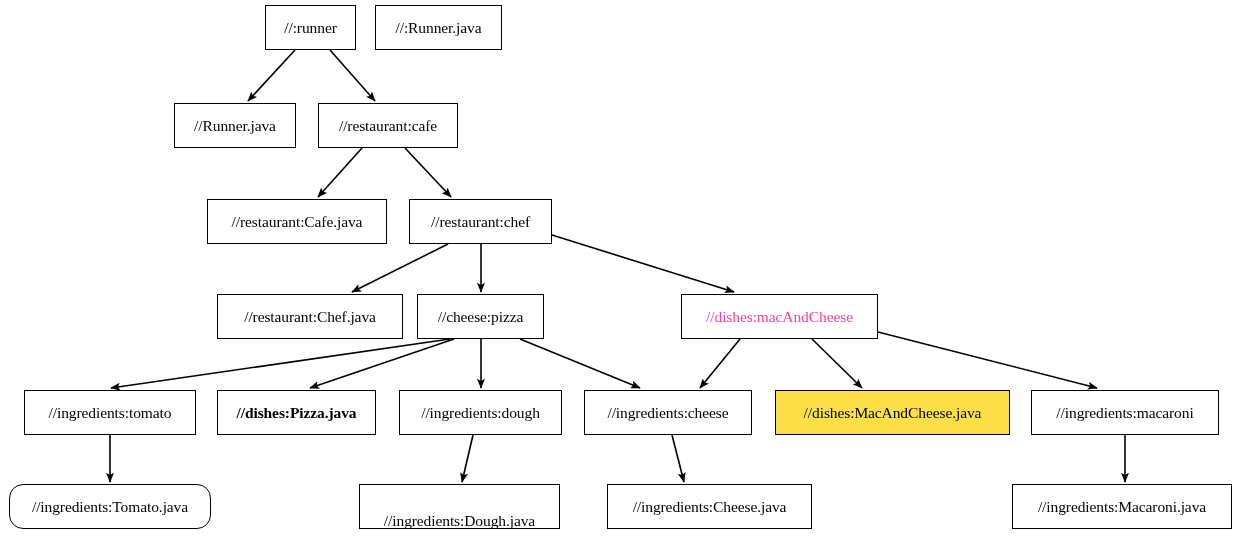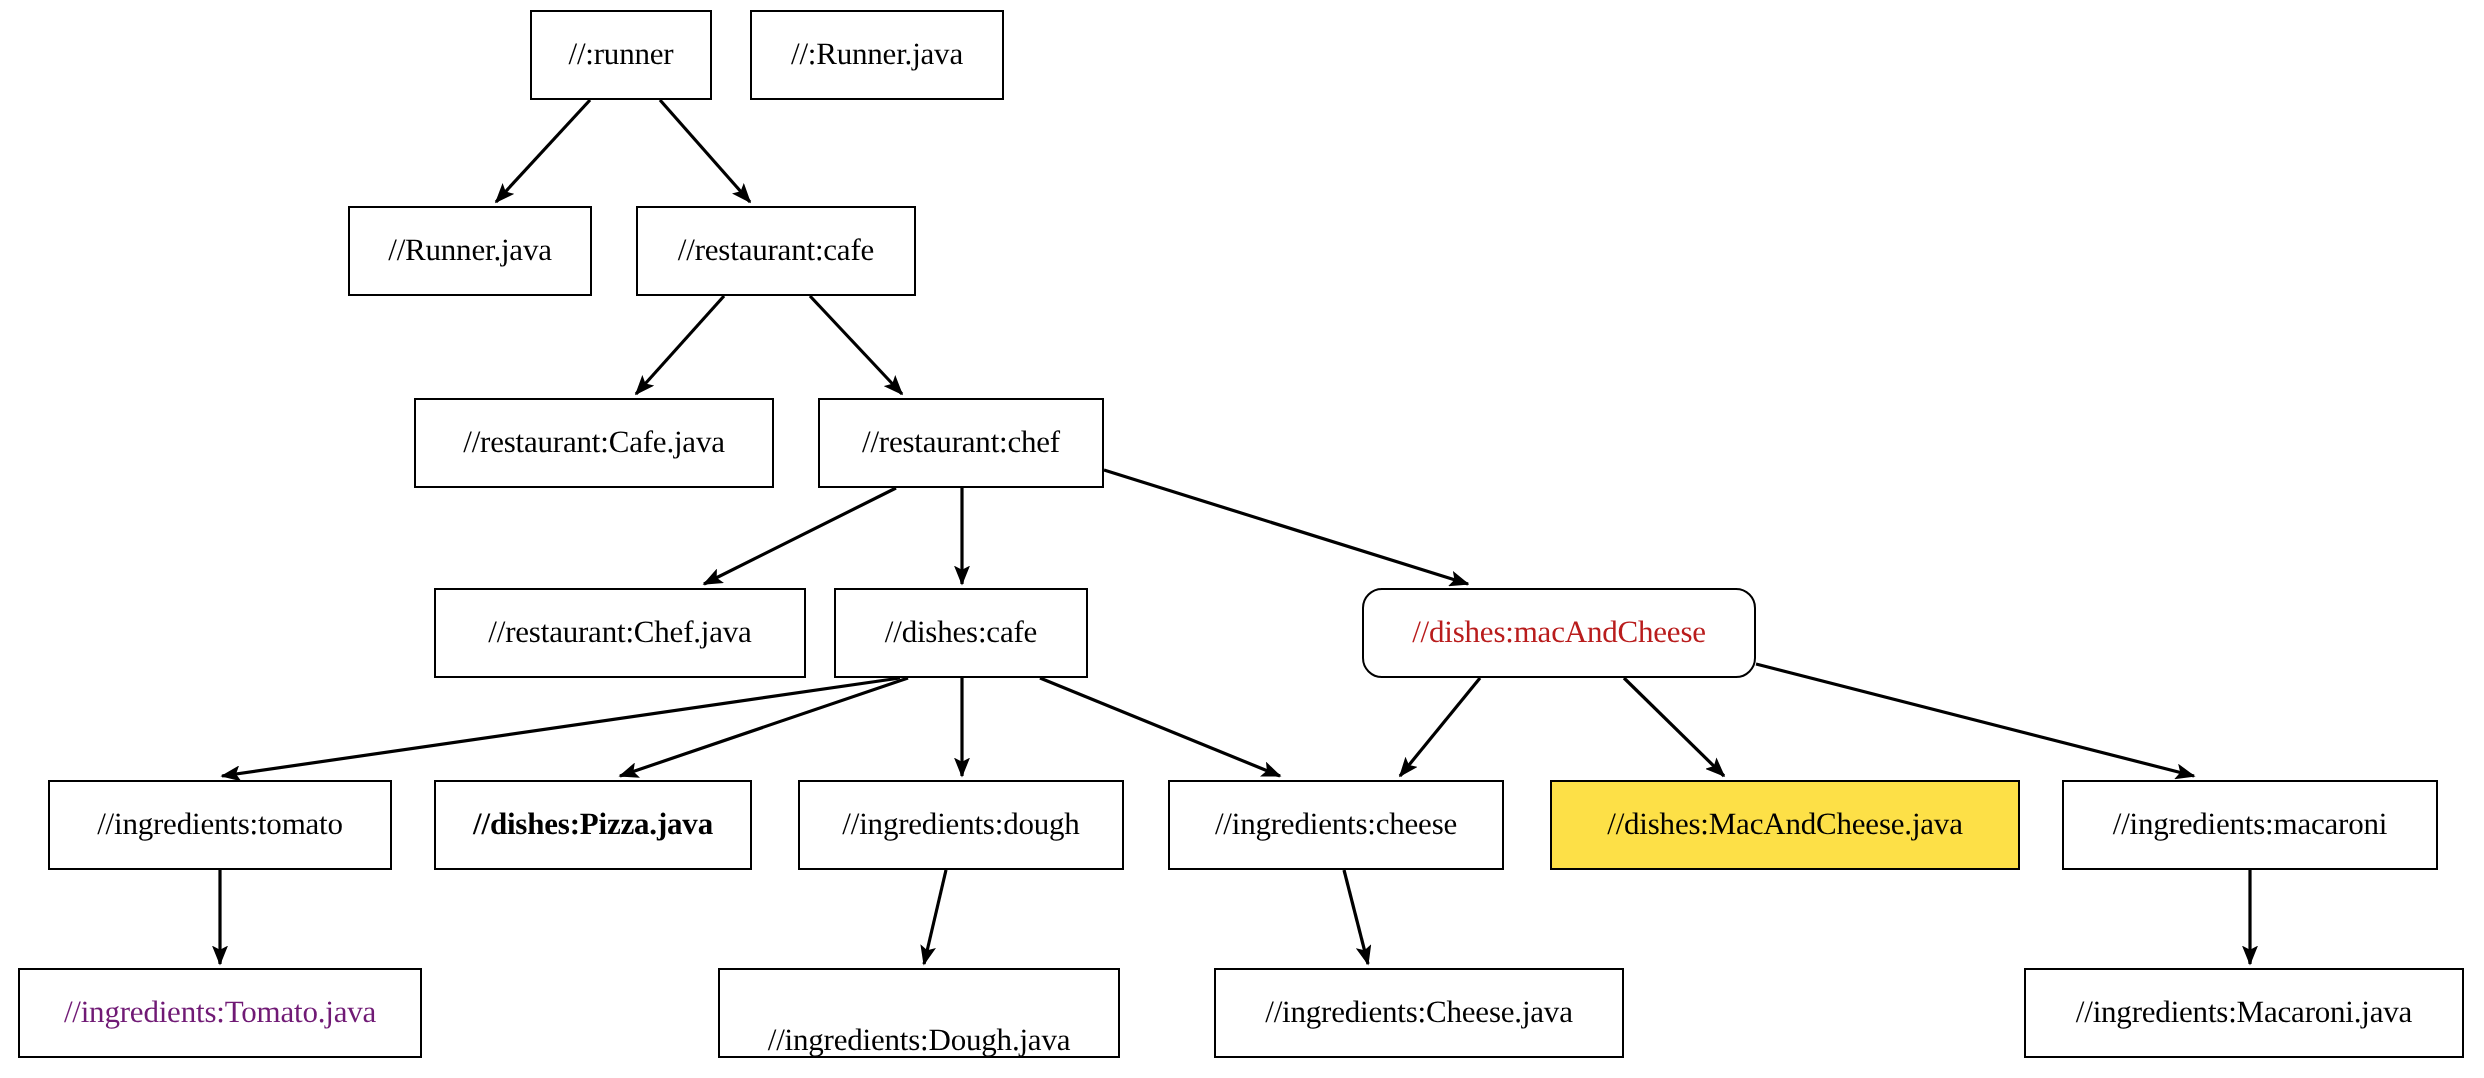--- a/index.html
+++ b/index.html
@@ -92,44 +92,44 @@
       <div class="node" style="left: 207px; top: 199px; width: 180px; height: 45px; border-color: rgb(0, 0, 0); background: rgb(255, 255, 255); color: rgb(0, 0, 0);">
         <span>//restaurant:Cafe.java</span>
       </div>
       <div class="node" style="left: 409px; top: 199px; width: 143px; height: 45px; border-color: rgb(0, 0, 0); background: rgb(255, 255, 255); color: rgb(0, 0, 0);">
         <span>//restaurant:chef</span>
       </div>
       <div class="node" style="left: 217px; top: 294px; width: 186px; height: 45px; border-color: rgb(0, 0, 0); background: rgb(255, 255, 255); color: rgb(0, 0, 0);">
         <span>//restaurant:Chef.java</span>
       </div>
       <div class="node" style="left: 417px; top: 294px; width: 127px; height: 45px; border-color: rgb(0, 0, 0); background: rgb(255, 255, 255); color: rgb(0, 0, 0);">
-        <span>//dishes:cafe</span>
+        <span>//cheese:pizza</span>
       </div>
-      <div class="node" style="left: 681px; top: 294px; width: 197px; height: 45px; border-color: rgb(0, 0, 0); background: rgb(255, 255, 255); color: #b91c1c; border-radius: 10px;">
+      <div class="node" style="left: 681px; top: 294px; width: 197px; height: 45px; border-color: rgb(0, 0, 0); background: rgb(255, 255, 255); color: #ec4899;">
         <span>//dishes:macAndCheese</span>
       </div>
       <div class="node" style="left: 24px; top: 390px; width: 172px; height: 45px; border-color: rgb(0, 0, 0); background: rgb(255, 255, 255); color: rgb(0, 0, 0);">
         <span>//ingredients:tomato</span>
       </div>
       <div class="node" style="left: 217px; top: 390px; width: 159px; height: 45px; border-color: rgb(0, 0, 0); background: rgb(255, 255, 255); color: rgb(0, 0, 0); font-weight: bold;">
         <span>//dishes:Pizza.java</span>
       </div>
       <div class="node" style="left: 399px; top: 390px; width: 163px; height: 45px; border-color: rgb(0, 0, 0); background: rgb(255, 255, 255); color: rgb(0, 0, 0);">
         <span>//ingredients:dough</span>
       </div>
       <div class="node" style="left: 584px; top: 390px; width: 168px; height: 45px; border-color: rgb(0, 0, 0); background: rgb(255, 255, 255); color: rgb(0, 0, 0);">
         <span>//ingredients:cheese</span>
       </div>
       <div class="node" style="left: 775px; top: 390px; width: 235px; height: 45px; border-color: rgb(0, 0, 0); background: #fde047; color: rgb(0, 0, 0);">
         <span>//dishes:MacAndCheese.java</span>
       </div>
       <div class="node" style="left: 1031px; top: 390px; width: 188px; height: 45px; border-color: rgb(0, 0, 0); background: rgb(255, 255, 255); color: rgb(0, 0, 0); justify-content: center;">
         <span>//ingredients:macaroni</span>
       </div>
-      <div class="node" style="left: 9px; top: 484px; width: 202px; height: 45px; border-color: rgb(0, 0, 0); background: rgb(255, 255, 255); color: #701a75;">
+      <div class="node" style="left: 9px; top: 484px; width: 202px; height: 45px; border-color: rgb(0, 0, 0); background: rgb(255, 255, 255); color: #000000; border-radius: 14px;">
         <span>//ingredients:Tomato.java</span>
       </div>
       <div class="node" style="left: 359px; top: 484px; width: 201px; height: 45px; border-color: rgb(0, 0, 0); background: rgb(255, 255, 255); color: rgb(0, 0, 0); align-items: flex-end;">
         <span>//ingredients:Dough.java</span>
       </div>
       <div class="node" style="left: 607px; top: 484px; width: 205px; height: 45px; border-color: rgb(0, 0, 0); background: rgb(255, 255, 255); color: rgb(0, 0, 0);">
         <span>//ingredients:Cheese.java</span>
       </div>
       <div class="node" style="left: 1012px; top: 484px; width: 220px; height: 45px; border-color: rgb(0, 0, 0); background: rgb(255, 255, 255); color: rgb(0, 0, 0);">
         <span>//ingredients:Macaroni.java</span>

